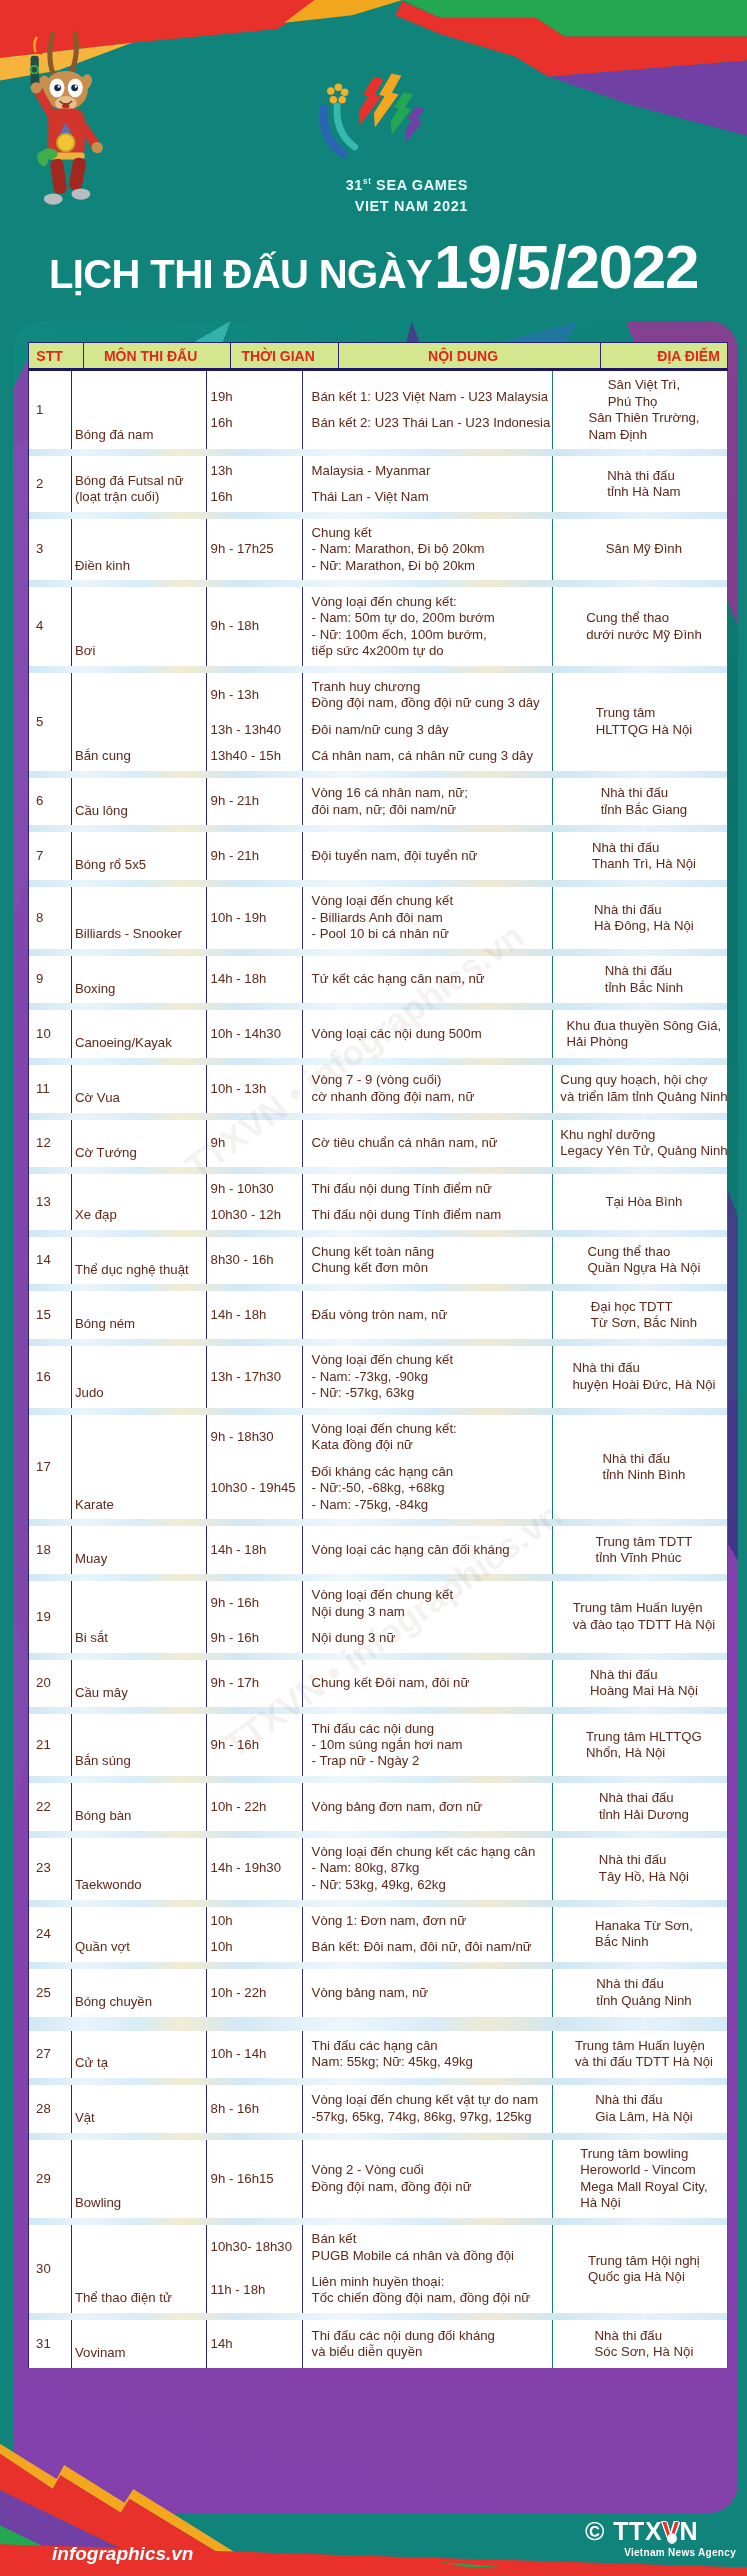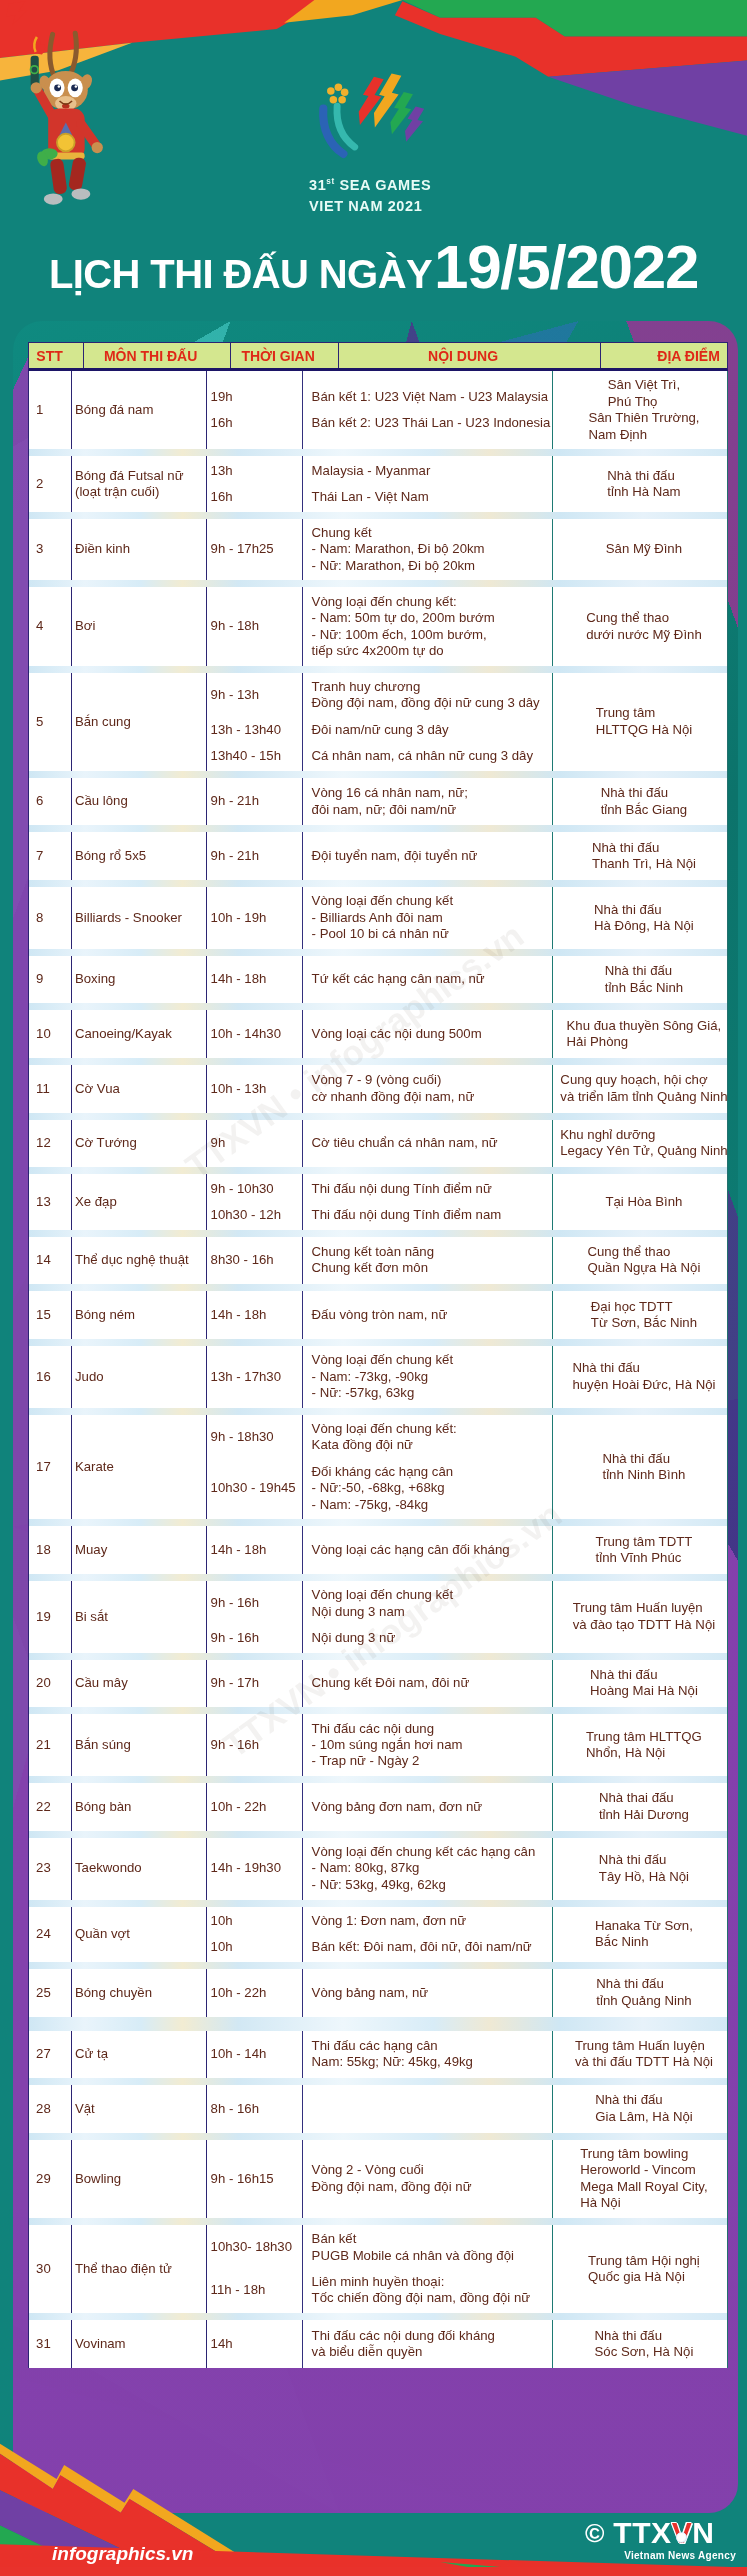--- a/index.html
+++ b/index.html
@@ -7,21 +7,21 @@
         font-family:"Liberation Sans","DejaVu Sans",sans-serif;}
   .abs{position:absolute;}
   svg{display:block;}
 
   
   .title{left:0;top:231px;width:747px;display:flex;justify-content:center;align-items:baseline;gap:2px;color:#fff;}
   .title .t1{font-size:40px;font-weight:bold;letter-spacing:-0.6px;}
   .title .t2{font-size:62px;font-weight:bold;letter-spacing:-1.3px;}
 
   
-  .logo-text{left:309px;top:171px;width:145px;color:#e7fbf6;font-weight:bold;font-size:14.5px;line-height:21.4px;letter-spacing:0.6px;}
+  .logo-text{left:323px;top:171px;width:145px;color:#e7fbf6;font-weight:bold;font-size:14.5px;line-height:21.4px;letter-spacing:0.6px;text-align:right;}
   .logo-text sup{font-size:8.2px;}
 
   
   .panel{left:12.6px;top:321px;width:725px;height:2192px;border-radius:29px;overflow:hidden;
     background:
       conic-gradient(from 150deg at 3% 1%, rgba(138,65,176,.9) 0 55deg, rgba(0,0,0,0) 55deg),
       conic-gradient(from 200deg at 30% 0%, rgba(64,196,190,.7) 0 40deg, rgba(0,0,0,0) 40deg),
       conic-gradient(from 160deg at 55% 0%, rgba(83,44,140,.75) 0 35deg, rgba(0,0,0,0) 35deg),
       conic-gradient(from 210deg at 78% 0%, rgba(43,111,181,.6) 0 45deg, rgba(0,0,0,0) 45deg),
       conic-gradient(from -20deg at 100% 14%, rgba(160,48,150,.8) 0 50deg, rgba(0,0,0,0) 50deg),
@@ -38,38 +38,38 @@
          border:1.3px solid #2b2473;border-bottom:3.8px solid #1c1566;box-sizing:border-box;gap:12px;}
   .thead .th{height:25px;display:flex;align-items:center;justify-content:center;
              color:#df2817;font-weight:bold;font-size:14px;border-left:1.3px solid #2b2473;}
   .thead .th:first-child{border-left:none;}
   .tbody{background:#ffffff;border-left:1.3px solid #2b2473;border-right:1.3px solid #23706e;}
   .row{position:relative;display:grid;grid-template-columns:42px 135px 347px 177px;
        padding:6.3px 0;min-height:35px;color:#5e281a;font-size:13.2px;line-height:16.4px;}
   .vl{position:absolute;top:0;bottom:0;width:1.3px;background:#2b2473;}
   .vl1{left:42px;} .vl2{left:177px;} .vl3{left:273px;background:#33307e;} .vl4{left:523px;background:#1e7a74;}
   .cell-stt{padding-left:7.5px;display:flex;align-items:center;}
-  .cell-sport{padding-left:4.4px;display:flex;flex-direction:column;justify-content:center;}
+  .cell-sport{padding-left:4.4px;display:flex;flex-direction:column;justify-content:flex-end;}
   .cell-seg{display:flex;flex-direction:column;justify-content:center;gap:10px;}
   .segment{display:grid;grid-template-columns:96px 1fr;align-items:center;}
   .segment .time{padding-left:5px;}
   .segment .content{padding-left:10px;}
   .cell-venue{padding-left:5.7px;display:flex;flex-direction:column;justify-content:center;align-items:center;}
   .band{height:7px;background:linear-gradient(90deg,#cfe7f4 0,#e9f4fb 8%,#d7ecf7 16%,#f2ecd2 22%,
         #d2e8f4 30%,#eef7fc 45%,#d8ecf7 58%,#efe9d4 66%,#cfe7f4 76%,#e7f2fa 88%,#d3e9f5 100%);}
 
   
   .wm{color:rgba(90,70,60,.07);font-size:35px;font-weight:bold;transform:rotate(-36deg);white-space:nowrap;}
 
   
   .site{left:24px;top:2543px;color:#fff;font-size:19px;font-weight:bold;font-style:italic;letter-spacing:0;margin-left:28px;}
   .vna{left:585px;top:2516px;width:151px;color:#fff;}
   .vna .lockup{display:flex;align-items:center;gap:8.8px;}
   .vna .copy{font-size:26.4px;font-weight:bold;}
-  .vna .word{font-size:30px;font-weight:bold;letter-spacing:0.6px;display:flex;}
+  .vna .word{font-size:25px;font-weight:bold;letter-spacing:0.6px;display:flex;}
   .vna .v{color:#e8322c;position:relative;
           text-shadow:-1.3px 0 #fff,1.3px 0 #fff,0 -1.3px #fff,0 1.3px #fff,-1.3px -1.3px #fff,1.3px 1.3px #fff;}
   .vna .globe{position:absolute;left:4.4px;top:16.4px;width:10.7px;height:10.7px;border-radius:50%;
               background:radial-gradient(circle at 35% 35%,#ffffff 60%,#cfe2f5 100%);
               border:1.3px solid #d8e8f8;box-sizing:border-box;}
   .vna .caption{font-size:10px;font-weight:bold;text-align:right;margin-top:0;letter-spacing:0.3px;}
   .redstrip{left:0;top:2567px;width:747px;height:8.8px;background:#e8322c;}
 </style>
 </head>
 <body>
@@ -888,20 +888,24 @@
             <i class="vl vl2"></i>
             <i class="vl vl3"></i>
             <i class="vl vl4"></i>
     <div class="cell-stt">28</div>
     <div class="cell-sport">
               <div>Vật</div>
             </div>
     <div class="cell-seg">
               <div class="segment">
                 <div class="time">8h - 16h</div>
+                <div class="content">
+                  <div>Vòng loại đến chung kết vật tự do nam</div>
+                  <div>-57kg, 65kg, 74kg, 86kg, 97kg, 125kg</div>
+                </div>
               </div>
             </div>
     <div class="cell-venue">
               <div class="venue-group">
                 <div>Nhà thi đấu</div>
                 <div>Gia Lâm, Hà Nội</div>
               </div>
             </div>
   </div>
           <div class="band"></div>

